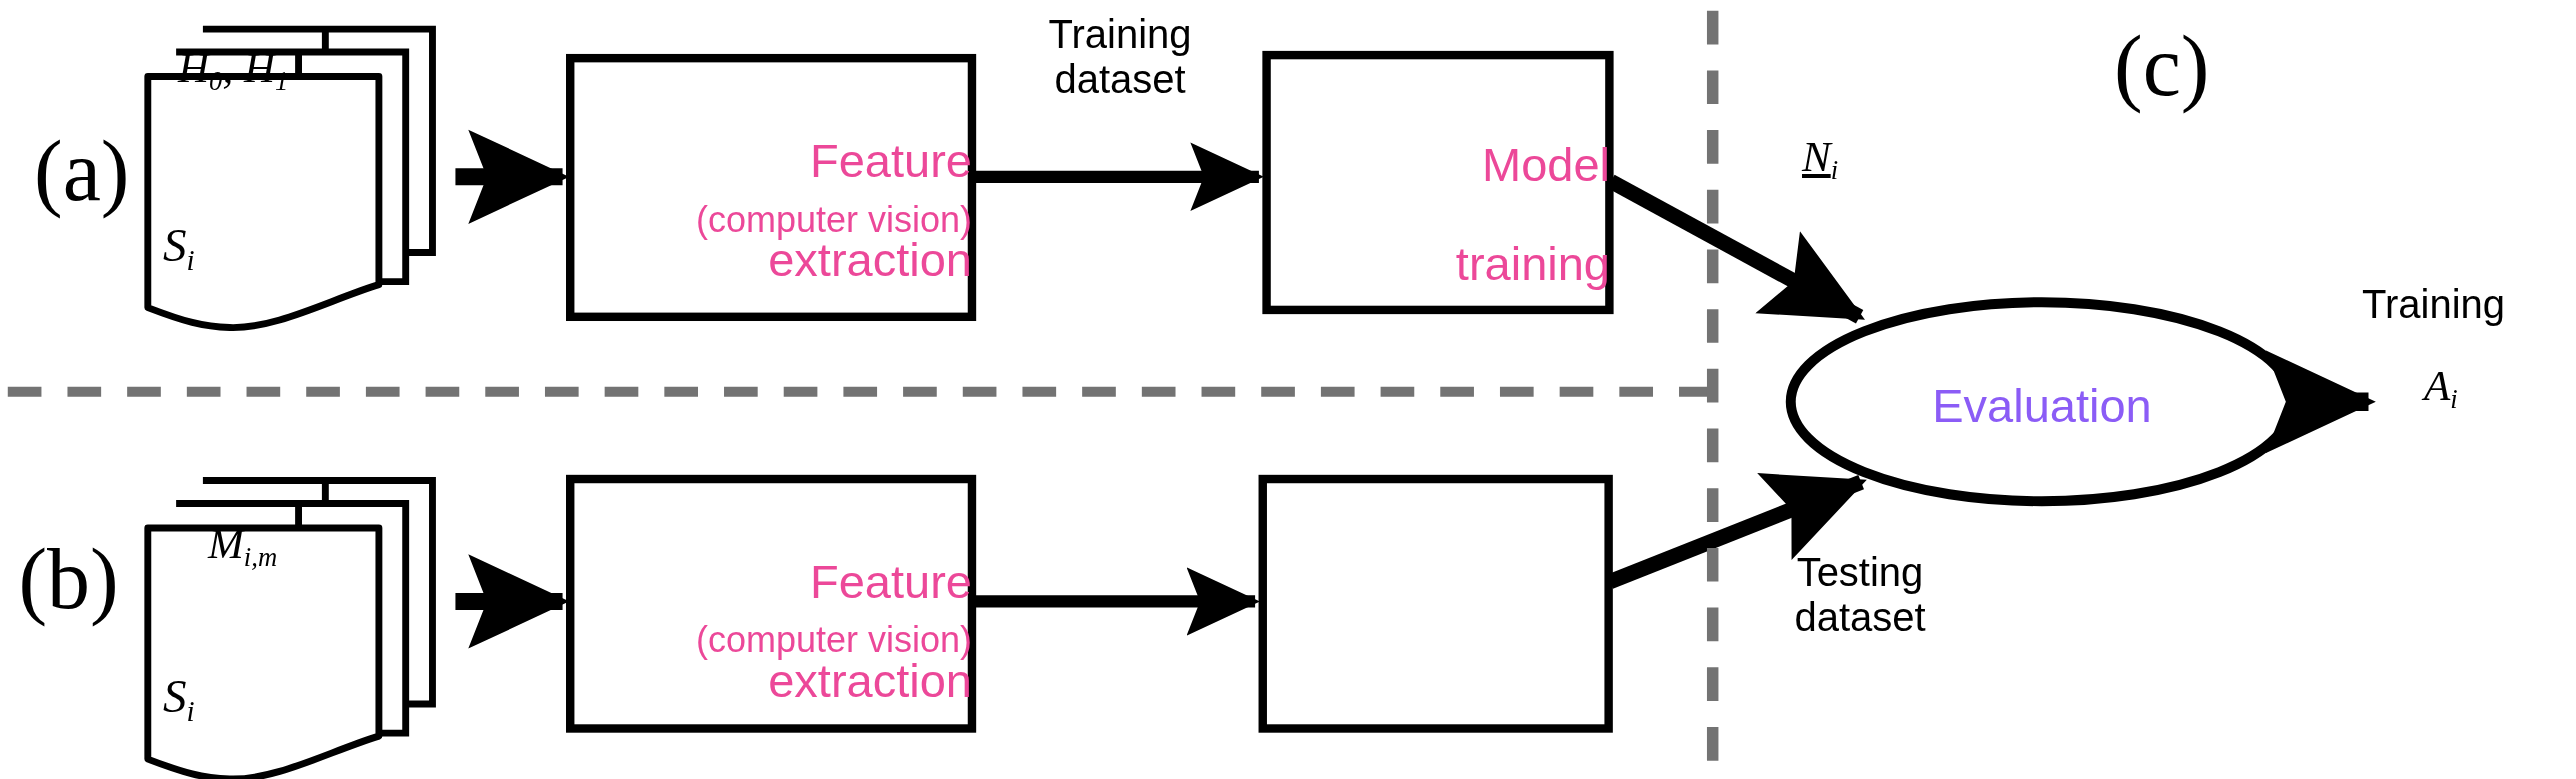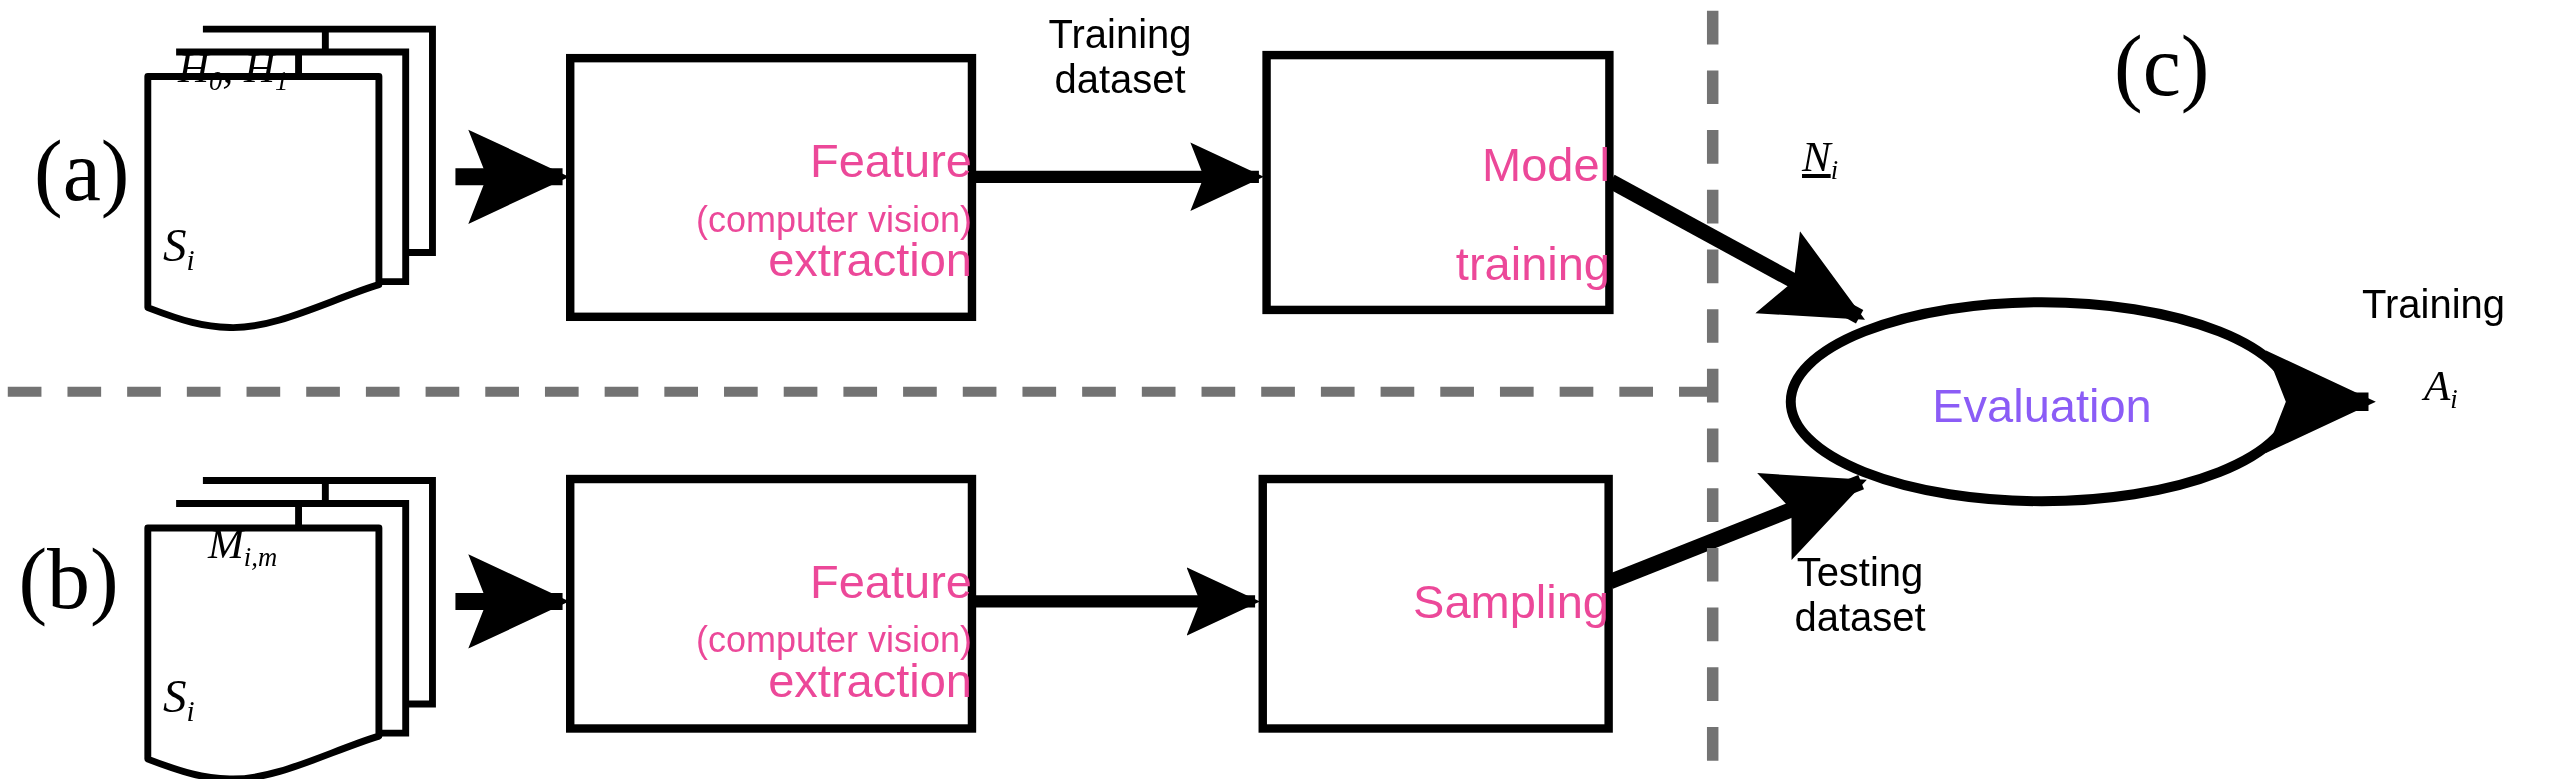--- a/index.html
+++ b/index.html
@@ -183,21 +183,20 @@
   <div class="math doc-label-sub" style="left:163px; top:673px;">
     <span>S</span><sub>i</sub>
   </div>
 
   <div class="box-text box-main" style="left:570px; top:507px; width:402px;">
     <div>Feature</div>
     <div>extraction</div>
   </div>
   <div class="box-text box-sub" style="left:570px; top:621px; width:402px;">(computer vision)</div>
 
-  <div class="box-text box-main" style="left:1263px; top:577px; width:346px;">Sampling</div>
 
   <div class="edge-label" style="left:1753px; top:550px; width:214px;">Testing
 dataset</div>
 
   <div class="ellipse-text" style="left:1791px; top:378px; width:502px;">Evaluation</div>
 
   <div class="edge-label" style="left:2362px; top:282px; width:208px; text-align:left;">Training</div>
 
   <div class="math doc-label-main" style="left:2424px; top:364px;">
     <span>A</span><sub>i</sub>

